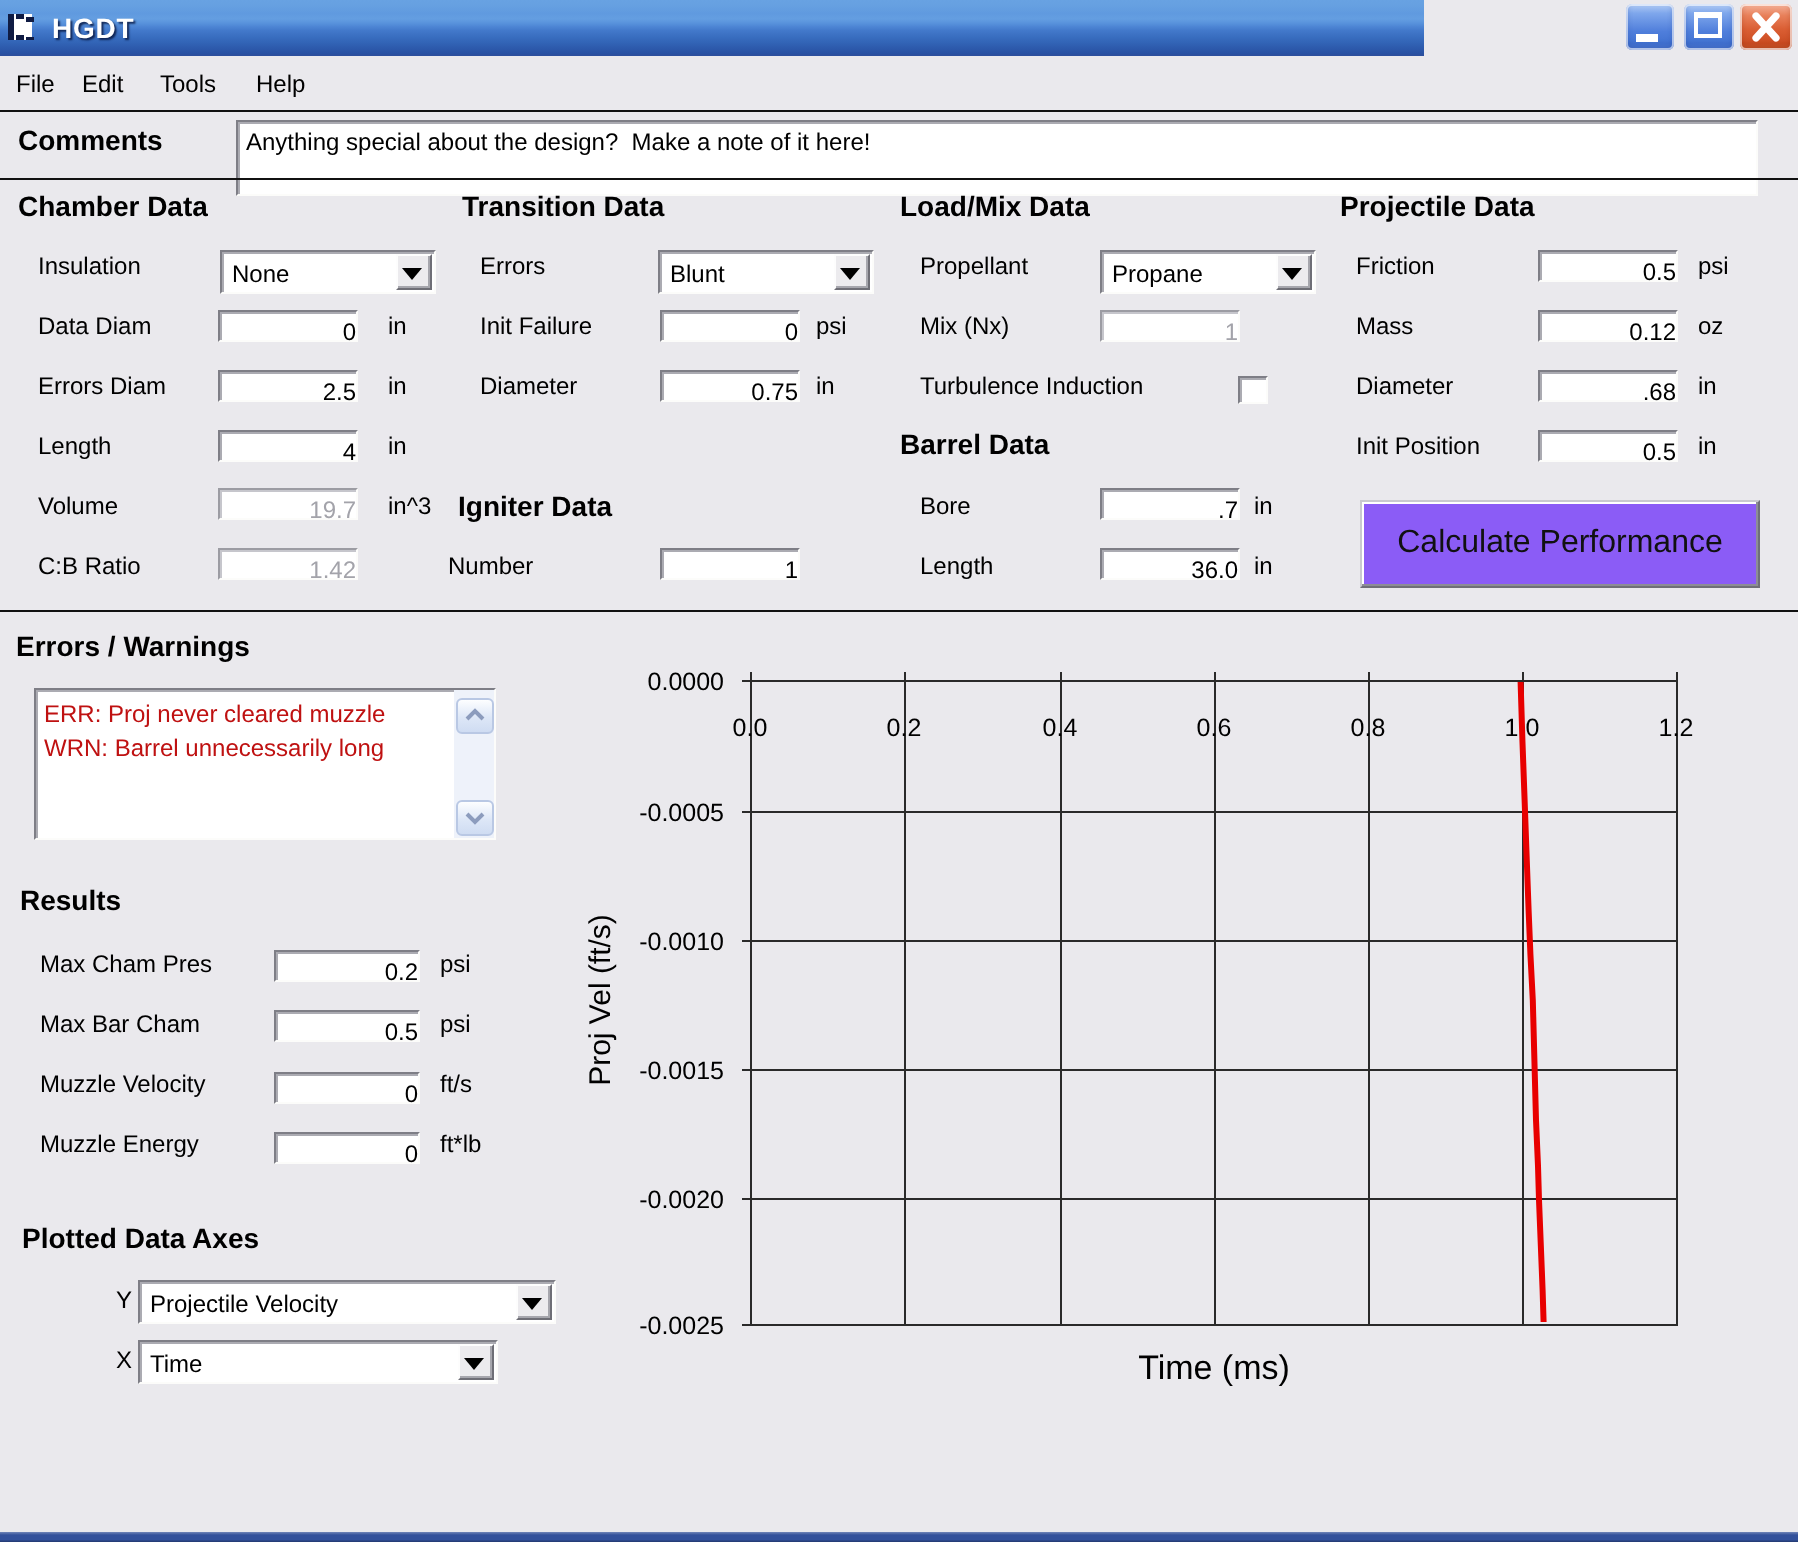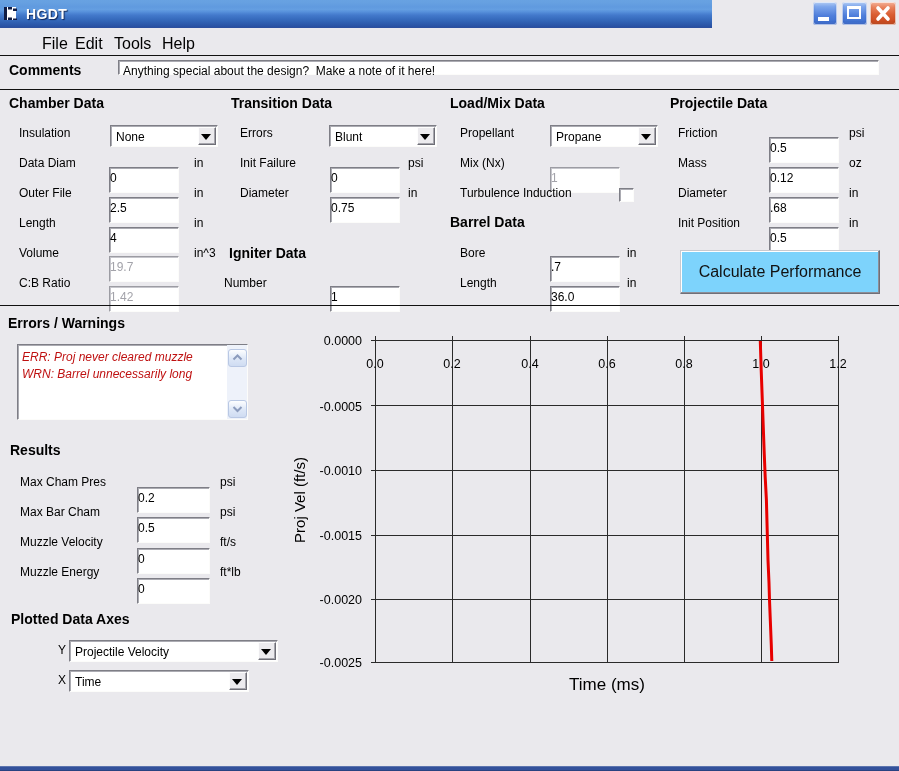--- a/index.html
+++ b/index.html
@@ -10,49 +10,49 @@
   background:linear-gradient(180deg,#68a2e2 0%,#66a0e1 10%,#609adf 25%,#649ee1 35%,#5892dc 43%,#4c84d3 50%,#4278ca 57%,#396ec0 68%,#3264b6 79%,#2d5aac 89%,#2850a2 100%);
   border-bottom:1px solid #2c4f9e;
   }
 #title { position:absolute; left:26px; top:6px; font-size:14px; font-weight:bold; color:#fff; letter-spacing:0.4px; text-shadow:1px 1px 1px rgba(8,24,66,0.85); }
 .wbtn { position:absolute; top:2px; width:25px; height:23px; border-radius:3px; }
 #btnmin,#btnmax { background:linear-gradient(180deg,#b3ccf4 0%,#7fa7ec 20%,#4f7edb 60%,#4273d2 85%,#5687de 100%); box-shadow:inset 0 0 0 1px rgba(255,255,255,0.6), inset 0 -2px 3px rgba(30,60,150,0.45); }
 #btnclose { background:linear-gradient(180deg,#f4b29a 0%,#e8805a 25%,#da5e33 55%,#cc4d22 85%,#da6438 100%); box-shadow:inset 0 0 0 1px rgba(255,255,255,0.65), inset 0 -2px 3px rgba(130,35,0,0.45); }
 #btnmin { left:813px; width:24px; } #btnmax { left:842px; width:25px; } #btnclose { left:870px; width:26px; }
 
 #menubar { position:absolute; left:0; top:28px; width:899px; height:28px; background:#EAE9ED; border-bottom:1px solid #111; }
-.mi { position:absolute; top:7px; font-size:16px;margin-left:34px; }
+.mi { position:absolute; top:7px; font-size:12px; }
 
 .sep { position:absolute; left:0; width:899px; height:1px; background:#111; }
 
 .hdr { position:absolute; font-size:14px; font-weight:bold; white-space:nowrap; }
 .lbl { position:absolute; font-size:12px; white-space:nowrap; }
-.tb { position:absolute; width:70px; height:26px; background:#fff; border:1px solid;
+.tb { position:absolute; width:70px; height:16px; background:#fff; border:1px solid;
   border-color:#7e7e86 #fcfcfa #fcfcfa #7e7e86; box-shadow:inset 1px 1px 0 #ababb2;
-  font-size:12px; text-align:left; line-height:20px;margin-top:12px; }
+  font-size:12px; text-align:right; line-height:20px; }
 .dis { color:#a3a3aa; border-color:#9c9ca3 #fcfcfa #fcfcfa #9c9ca3; box-shadow:inset 1px 1px 0 #c6c6cc; }
 .cmb { position:absolute; width:108px; height:22px; background:#fff; border:1px solid;
   border-color:#7e7e86 #fcfcfa #fcfcfa #7e7e86; box-shadow:inset 1px 1px 0 #ababb2;
   font-size:12px; }
 .cmb .t { position:absolute; left:5px; top:4px; }
 .cmb .ab { position:absolute; right:1px; top:1px; width:18px; height:18px; background:#ECEBEE;
   border:1px solid; border-color:#fdfdfd #6e6e76 #6e6e76 #fdfdfd; box-shadow:inset -1px -1px 0 #a6a6ad; }
 .cmb .ab:after { content:""; position:absolute; left:2px; top:6px; width:0; height:0;
   border:5.5px solid transparent; border-top:6px solid #000; }
 .unit { position:absolute; font-size:12px; }
 
-#comments-input { position:absolute; left:118px; top:60px; width:761px; height:15px; background:#fff;
+#comments-input { position:absolute; left:118px; top:60px; width:761px; height:38px; background:#fff;
   border:1px solid; border-color:#7e7e86 #fcfcfa #fcfcfa #7e7e86; box-shadow:inset 1px 1px 0 #ababb2;
   font-size:12px; line-height:20px; padding-left:4px; }
 #errbox { position:absolute; left:17px; top:344px; width:231px; height:76px; background:#fff;
   border:1px solid; border-color:#7e7e86 #fcfcfa #fcfcfa #7e7e86; box-shadow:inset 1px 1px 0 #ababb2; }
-#errbox .line { position:absolute; left:4px; font-size:12px; color:#bf1111; white-space:nowrap;font-style:italic; }
+#errbox .line { position:absolute; left:4px; font-size:12px; color:#bf1111; white-space:nowrap; }
 #sb { position:absolute; right:0px; top:0px; width:20px; height:74px; background:#eef2fa; }
 .sbb { position:absolute; left:1px; width:19px; height:18px; background:linear-gradient(180deg,#fdfeff,#dde7f7 55%,#cfdcf2); border:1px solid #b9c8e4; border-radius:3px; }
-#calcbtn { position:absolute; left:680px; top:250px; width:200px; height:44px; background:#7dd3fc;
+#calcbtn { position:absolute; left:680px; top:250px; width:200px; height:44px; background:#8b5cf6;
   border:1px solid; border-color:#c9c9cf #6f6f78 #6f6f78 #c9c9cf; box-shadow:inset -1px -1px 0 #8d8d96, inset 1px 1px 0 #ffffff;
   font-size:16px; text-align:center; line-height:42px; color:#111; }
 #chk { position:absolute; left:619px; top:188px; width:15px; height:14px; background:#fff;
   border:1px solid; border-color:#7e7e86 #fcfcfa #fcfcfa #7e7e86; box-shadow:inset 1px 1px 0 #ababb2; }
 #bottomband { position:absolute; left:0; top:766px; width:899px; height:5px;
   background:linear-gradient(180deg,#7186b8 0%,#33519b 30%,#33519b 75%,#22386f 100%); }
 </style>
 </head>
 <body>
 
@@ -96,21 +96,21 @@
 <div class="hdr" style="left:670px;top:95px">Projectile Data</div>
 
 <div class="lbl" style="left:19px;top:126px">Insulation</div>
 <div class="cmb" style="left:110px;top:125px">
     <div class="t">None</div>
     <div class="ab"></div>
   </div>
 <div class="lbl" style="left:19px;top:156px">Data Diam</div>
 <div class="tb" style="left:109px;top:155px">0</div>
 <div class="unit" style="left:194px;top:156px">in</div>
-<div class="lbl" style="left:19px;top:186px">Outer File</div>
+<div class="lbl" style="left:19px;top:186px">Errors Diam</div>
 <div class="tb" style="left:109px;top:185px">2.5</div>
 <div class="unit" style="left:194px;top:186px">in</div>
 <div class="lbl" style="left:19px;top:216px">Length</div>
 <div class="tb" style="left:109px;top:215px">4</div>
 <div class="unit" style="left:194px;top:216px">in</div>
 <div class="lbl" style="left:19px;top:246px">Volume</div>
 <div class="tb dis" style="left:109px;top:244px">19.7</div>
 <div class="unit" style="left:194px;top:246px">in^3</div>
 <div class="lbl" style="left:19px;top:276px">C:B Ratio</div>
 <div class="tb dis" style="left:109px;top:274px">1.42</div>

